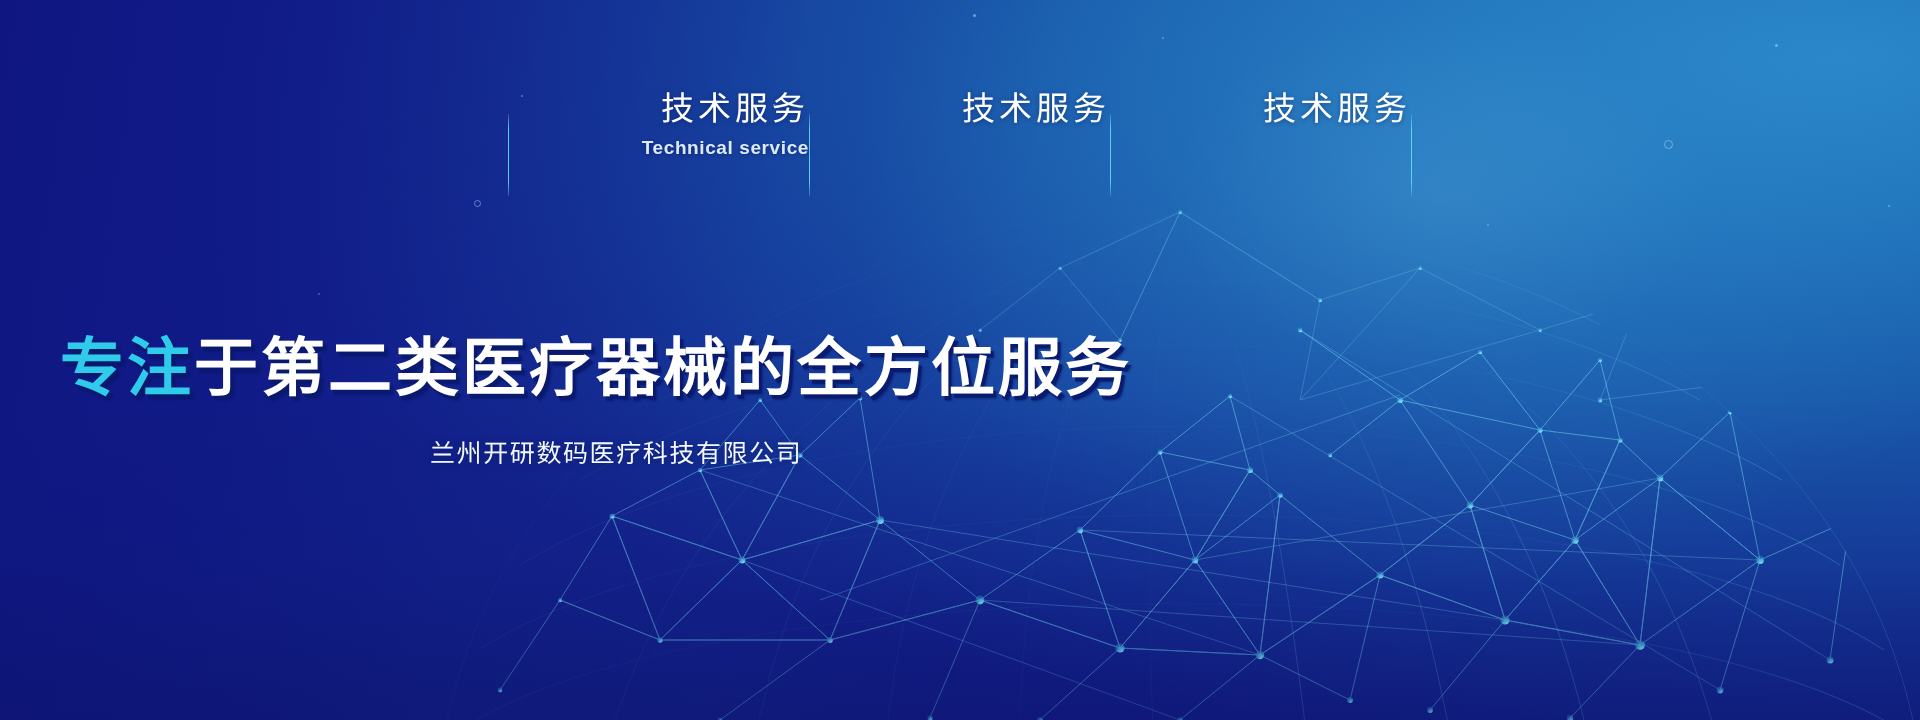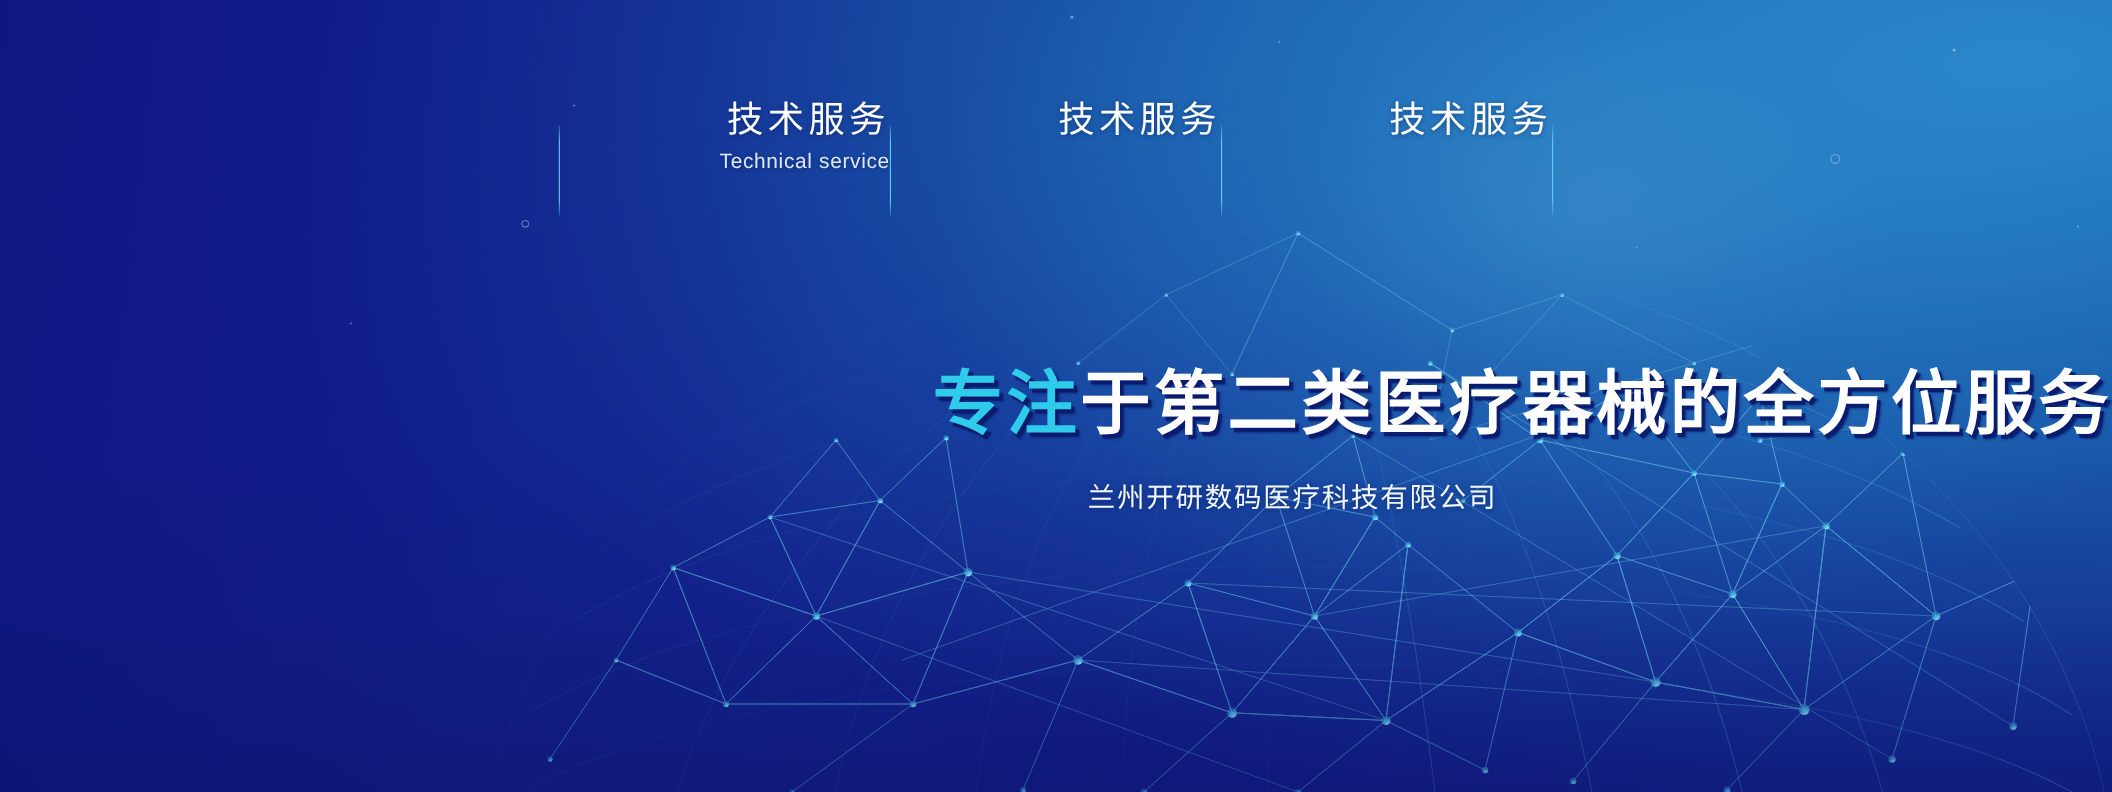--- a/index.html
+++ b/index.html
@@ -83,31 +83,31 @@
     text-indent:4px;
     text-shadow:0 1px 5px rgba(5,20,80,0.45);
   }
   .feature .en{
     display:block;
     margin-top:7px;
     font-size:19px;
     line-height:1.2;
     letter-spacing:0.6px;
     color:#e8f3fb;
-    font-weight:400;
+    font-weight:700;
     opacity:0.95;
     text-shadow:0 1px 4px rgba(5,20,80,0.45);
   }
 
   
   .headline-wrap{
     position:absolute;
     left:0; right:0;
     top:336px;
-    text-align:right;
+    text-align:left;
   }
   .headline{
     display:inline-block;
     font-family:"DejaVu Sans","Liberation Sans",sans-serif;
     font-size:64px;
     line-height:1;
     font-weight:700;
     letter-spacing:3px;
     white-space:nowrap;
     margin:0;
@@ -123,21 +123,20 @@
     color:#ffffff;
     text-shadow:
        3px 4px 0 rgba(10,26,110,0.92),
        4px 5px 2px rgba(8,20,95,0.55);
   }
 
   .subtitle-wrap{
     position:absolute;
     left:0; right:0;
     top:438px;
-    text-align:center;
   }
   .subtitle{
     display:inline-block;
     font-size:25px;
     line-height:1.25;
     letter-spacing:1.6px;
     color:#f2f8fd;
     font-weight:400;
     margin:0;
     padding-left:430px;

